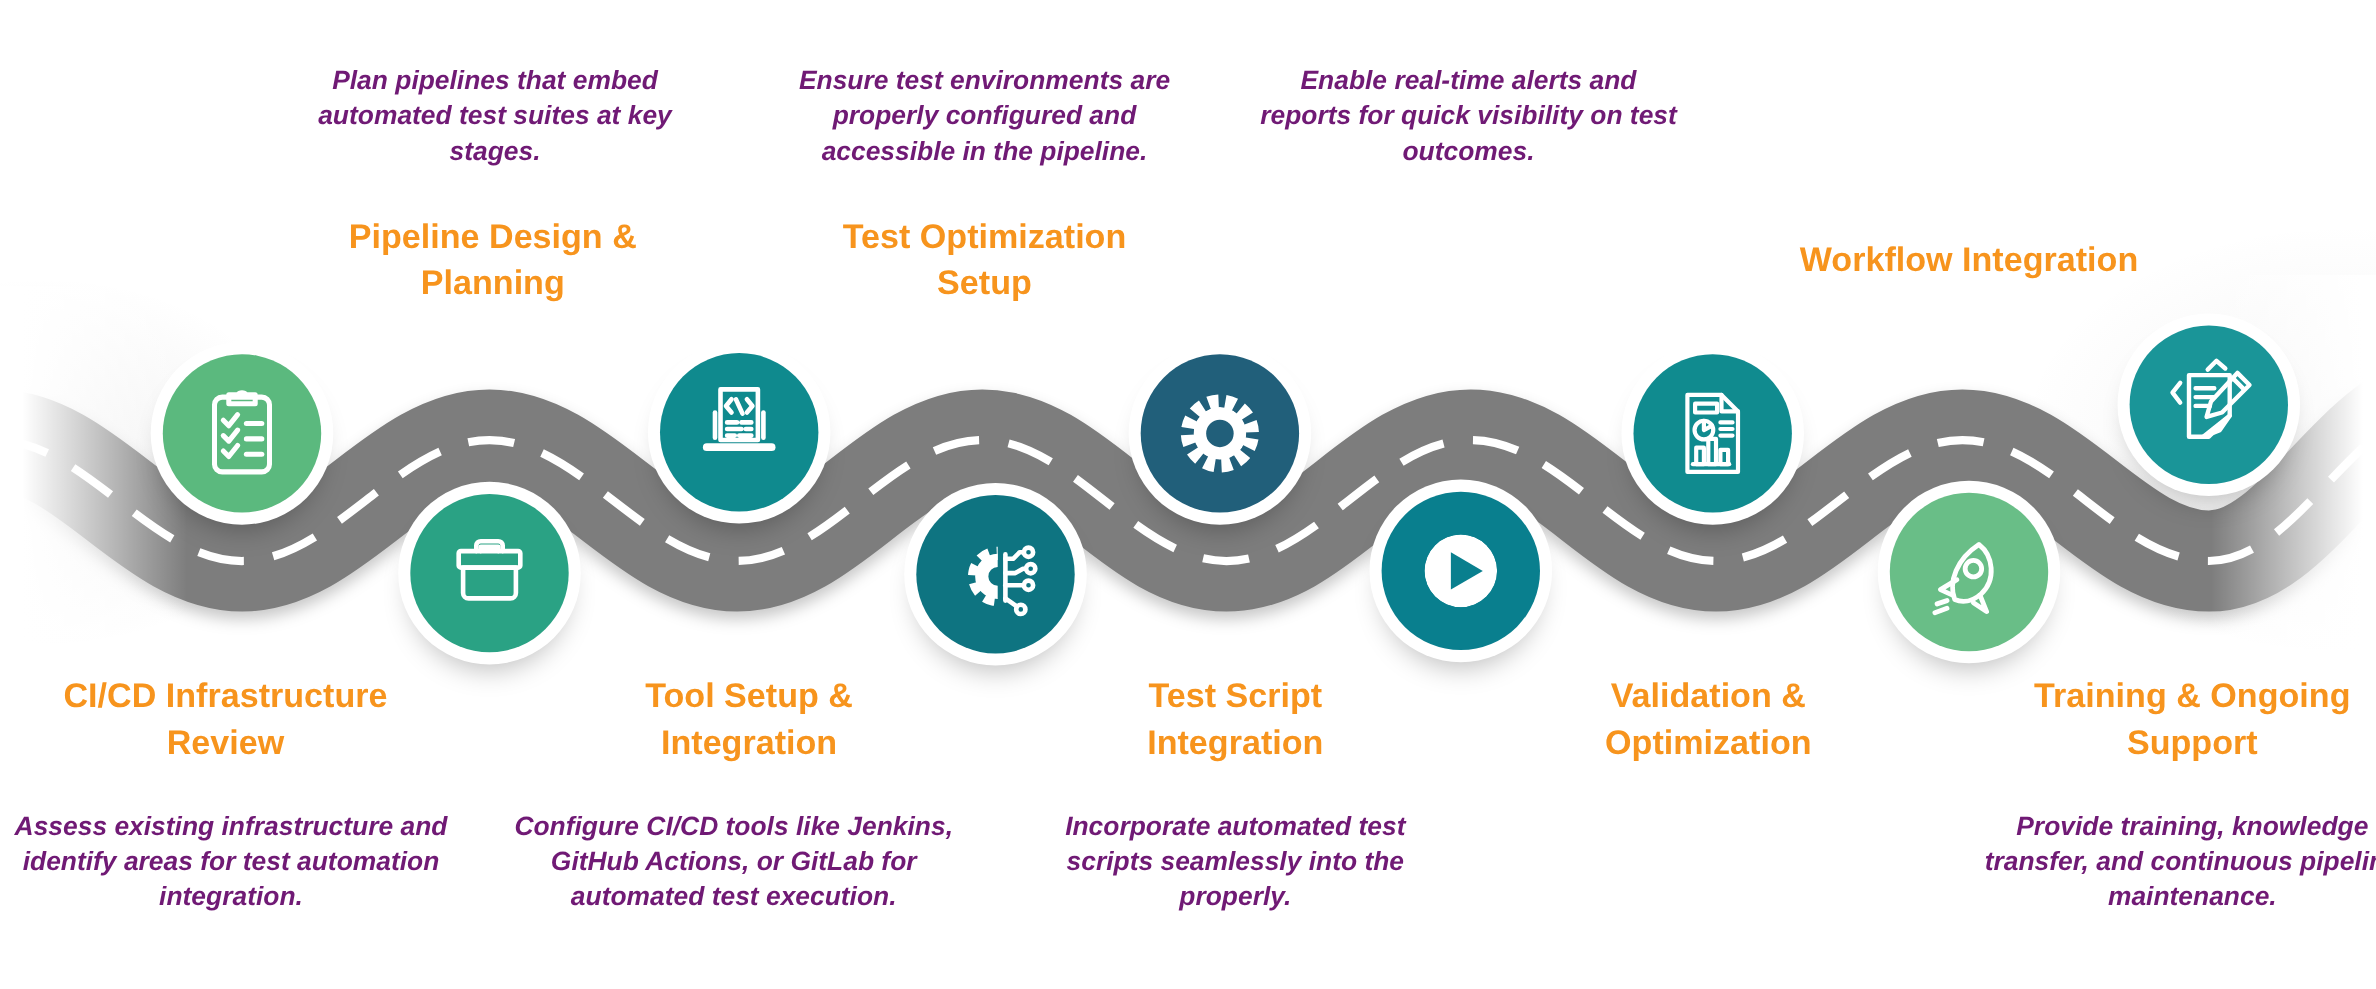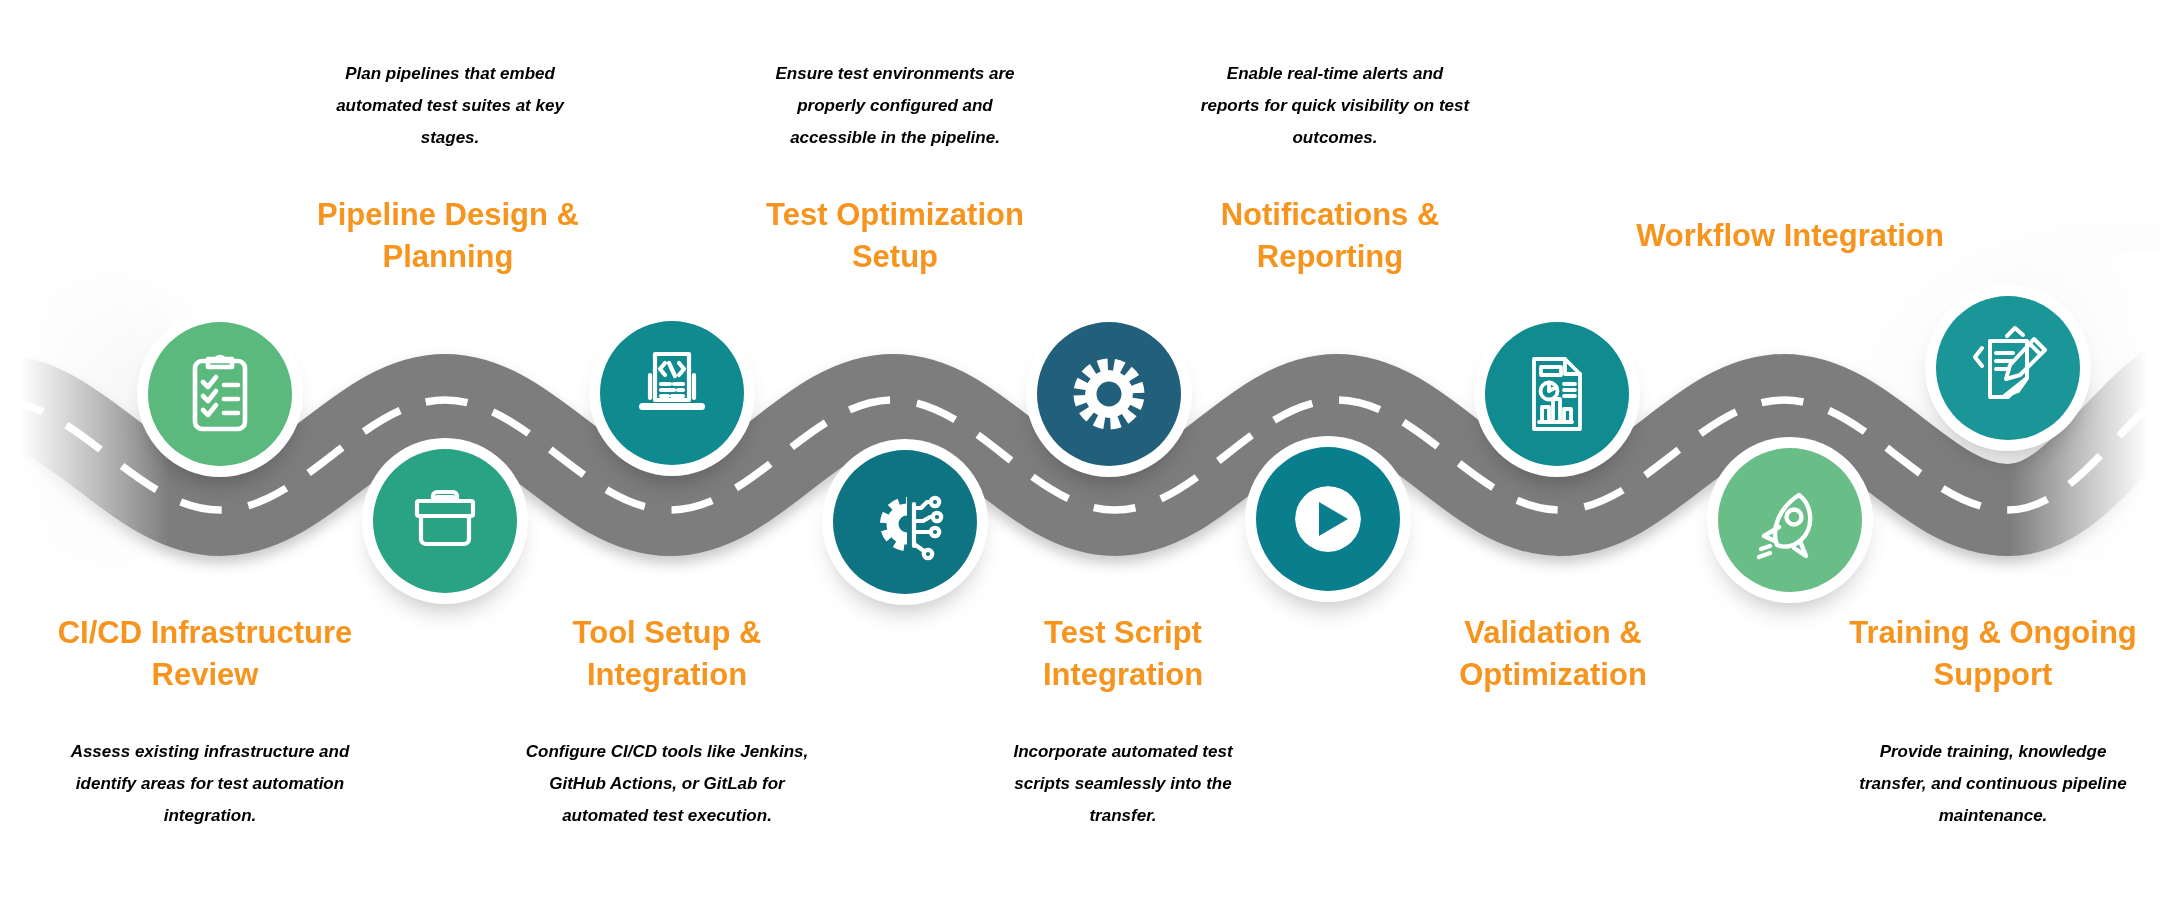--- a/index.html
+++ b/index.html
@@ -27,21 +27,21 @@
   .badge svg{width:96px; height:96px; display:block;}
   .step-title{
     position:absolute; z-index:4; width:460px; height:96px;
     display:flex; align-items:center; justify-content:center;
     text-align:center; white-space:pre-line;
     font-size:31px; font-weight:700; line-height:42px; color:#F7941D;
   }
   .step-desc{
     position:absolute; z-index:4; width:480px;
     text-align:center; white-space:pre-line;
-    font-size:17px; font-style:italic; font-weight:700; line-height:32px; color:#000000;
+    font-size:24px; font-style:italic; font-weight:700; line-height:32px; color:#701a75;
   }
   .titles-top{top:188px;}  .descs-top{top:58px;}
   .titles-bot{top:606px;}  .descs-bot{top:736px;}
 </style>
 </head>
 <body>
 
 <div id="canvas">
 
   <svg class="road" width="2160" height="899" viewBox="0 0 2160 899">
@@ -183,51 +183,49 @@
       <path d="M74 19 l11 11 L60 55 l-14 4 4 -14 Z"></path>
       <path d="M70 24 l10 10"></path>
       <path d="M36 33 h17 M36 41 h17 M36 49 h13"></path>
     </svg>
   </div>
 
   <div class="step-title titles-top" style="left:218px;">Pipeline Design &amp;
 Planning</div>
   <div class="step-title titles-top" style="left:665px;">Test Optimization
 Setup</div>
-  <div class="step-title titles-top" style="left:1100px;">Notifications &amp;
-Reporting</div>
   <div class="step-title titles-top" style="left:1560px;">Workflow Integration</div>
 
   <div class="step-desc descs-top" style="left:210px;">Plan pipelines that embed
 automated test suites at key
 stages.</div>
   <div class="step-desc descs-top" style="left:655px;">Ensure test environments are
 properly configured and
 accessible in the pipeline.</div>
   <div class="step-desc descs-top" style="left:1095px;">Enable real-time alerts and
 reports for quick visibility on test
 outcomes.</div>
 
   <div class="step-title titles-bot" style="left:-25px;">CI/CD Infrastructure
 Review</div>
-  <div class="step-title titles-bot" style="left:437px;text-align:center;">Tool Setup &amp;
+  <div class="step-title titles-bot" style="left:451px;text-align:center;">Tool Setup &amp;
 Integration</div>
   <div class="step-title titles-bot" style="left:893px;">Test Script
 Integration</div>
   <div class="step-title titles-bot" style="left:1323px;">Validation &amp;
 Optimization</div>
   <div class="step-title titles-bot" style="left:1763px;">Training &amp; Ongoing
 Support</div>
 
   <div class="step-desc descs-bot" style="left:-30px;">Assess existing infrastructure and
 identify areas for test automation
 integration.</div>
   <div class="step-desc descs-bot" style="left:427px;">Configure CI/CD tools like Jenkins,
 GitHub Actions, or GitLab for
 automated test execution.</div>
   <div class="step-desc descs-bot" style="left:883px;">Incorporate automated test
 scripts seamlessly into the
-transfer.</div>
+properly.</div>
   <div class="step-desc descs-bot" style="left:1753px;">Provide training, knowledge
 transfer, and continuous pipeline
 maintenance.</div>
 
 </div>
 
 </body></html>

